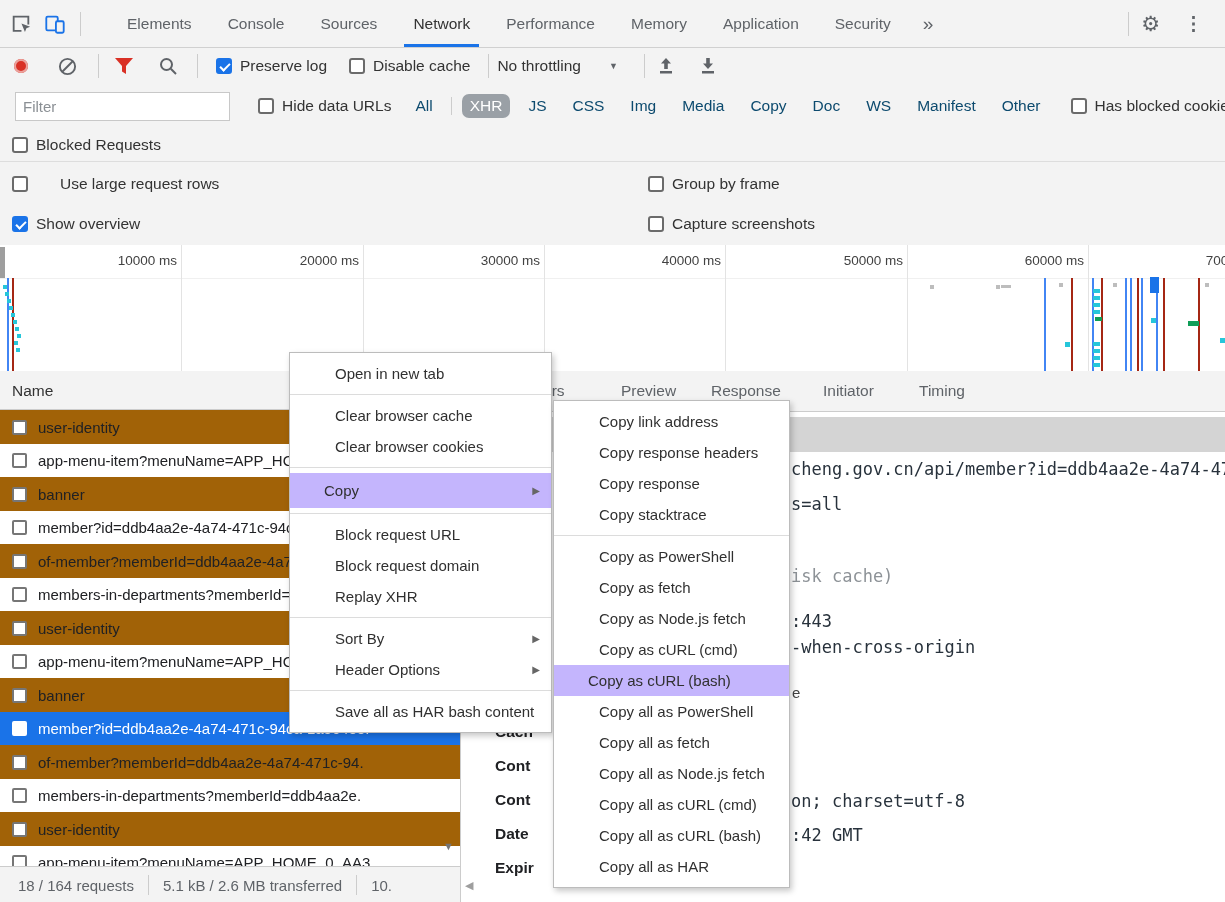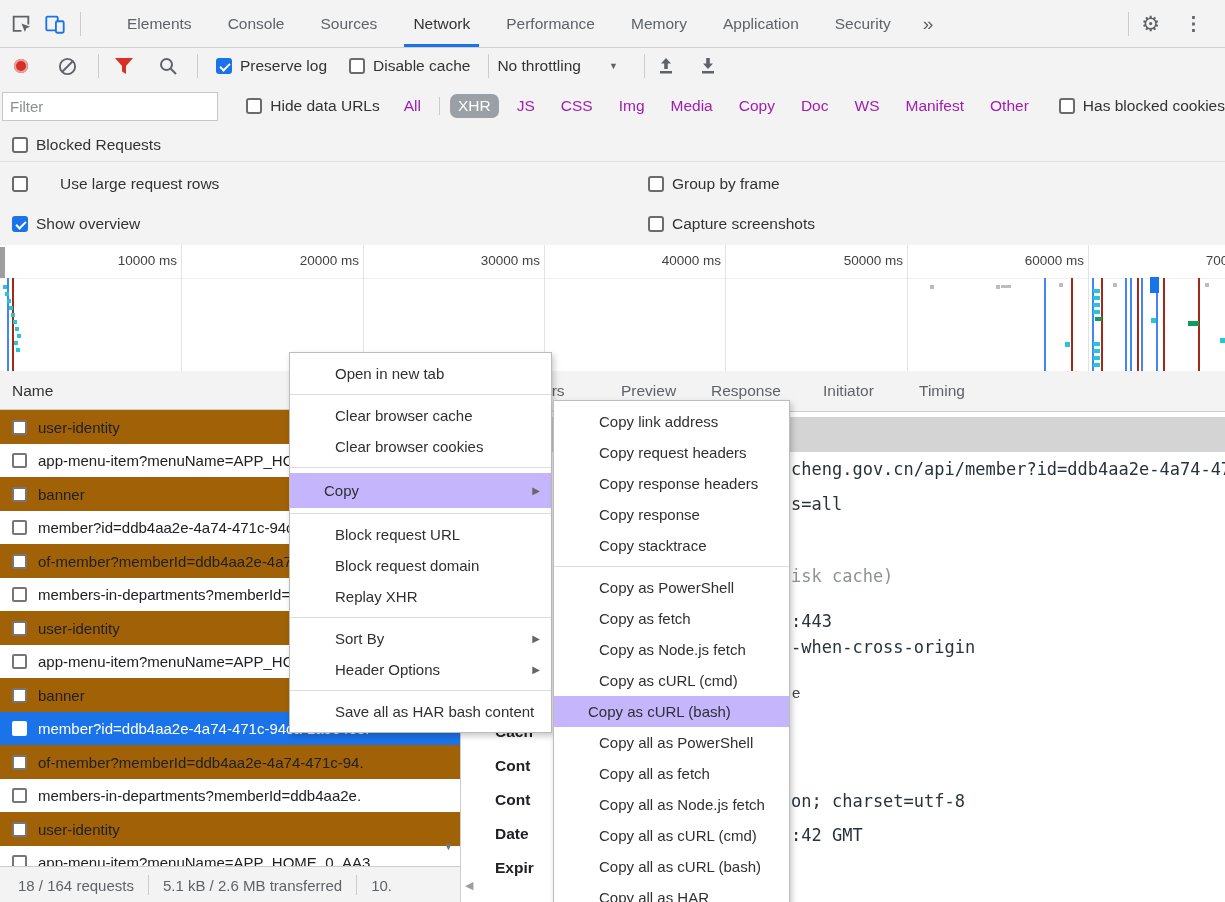--- a/index.html
+++ b/index.html
@@ -25,24 +25,24 @@
   .cb{width:16px;height:16px;border:2px solid #6b6b6b;border-radius:3px;background:#fff;
       display:inline-block;box-sizing:border-box;position:relative;flex:0 0 auto;}
   .cb.checked{background:#1a73e8;border-color:#1a73e8;}
   .cb.checked::after{content:"";position:absolute;left:4px;top:1px;width:4px;height:8px;
       border:solid #fff;border-width:0 2px 2px 0;transform:rotate(45deg);}
   .lbl{font-size:15.5px;color:#333;margin-left:8px;white-space:nowrap;}
   .ddl-arrow{font-size:9px;color:#5f6368;}
   
   #filter-bar{position:absolute;left:0;top:84px;width:1225px;height:44px;background:#f3f3f3;
     display:flex;align-items:center;}
-  #filter-input{width:245px;height:27px;border:1px solid #c8c8c8;background:#fff;margin-left:2px;
+  #filter-input{width:245px;height:27px;border:1px solid #c8c8c8;background:#fff;margin-left:15px;
     padding:0 7px;font-size:15px;font-family:"Liberation Sans",sans-serif;color:#333;outline:none;}
   #filter-input::placeholder{color:#8a8f94;}
-  .pill{font-size:15.5px;color:#a21caf;padding:3px 8px;border-radius:7px;white-space:nowrap;}
+  .pill{font-size:15.5px;color:#0c4a6e;padding:3px 8px;border-radius:7px;white-space:nowrap;}
   .pill.active{background:#9aa0a6;color:#fff;}
   #blocked-row{position:absolute;left:0;top:128px;width:1225px;height:33px;background:#f3f3f3;
     display:flex;align-items:center;}
   
   #settings{position:absolute;left:0;top:161px;width:1225px;height:84px;background:#f3f3f3;
     border-top:1px solid #ddd;border-bottom:1px solid #ccc;}
   .setting{position:absolute;display:flex;align-items:center;}
   
   #timeline{position:absolute;left:0;top:245px;width:1225px;height:126px;background:#fff;
     border-bottom:1px solid #ccc;overflow:hidden;}
@@ -389,21 +389,20 @@
       <div class="menu-item">Block request domain</div>
       <div class="menu-item">Replay XHR</div>
       <div class="menu-sep"></div>
       <div class="menu-item">Sort By<span class="arr">▶</span></div>
       <div class="menu-item">Header Options<span class="arr">▶</span></div>
       <div class="menu-sep"></div>
       <div class="menu-item">Save all as HAR bash content</div>
     </div>
   <div id="copy-submenu" class="menu">
       <div class="menu-item">Copy link address</div>
-      <div class="menu-item">Copy request headers</div>
       <div class="menu-item">Copy response headers</div>
       <div class="menu-item">Copy response</div>
       <div class="menu-item">Copy stacktrace</div>
       <div class="menu-sep"></div>
       <div class="menu-item">Copy as PowerShell</div>
       <div class="menu-item">Copy as fetch</div>
       <div class="menu-item">Copy as Node.js fetch</div>
       <div class="menu-item">Copy as cURL (cmd)</div>
       <div class="menu-item hl">Copy as cURL (bash)</div>
       <div class="menu-item">Copy all as PowerShell</div>

